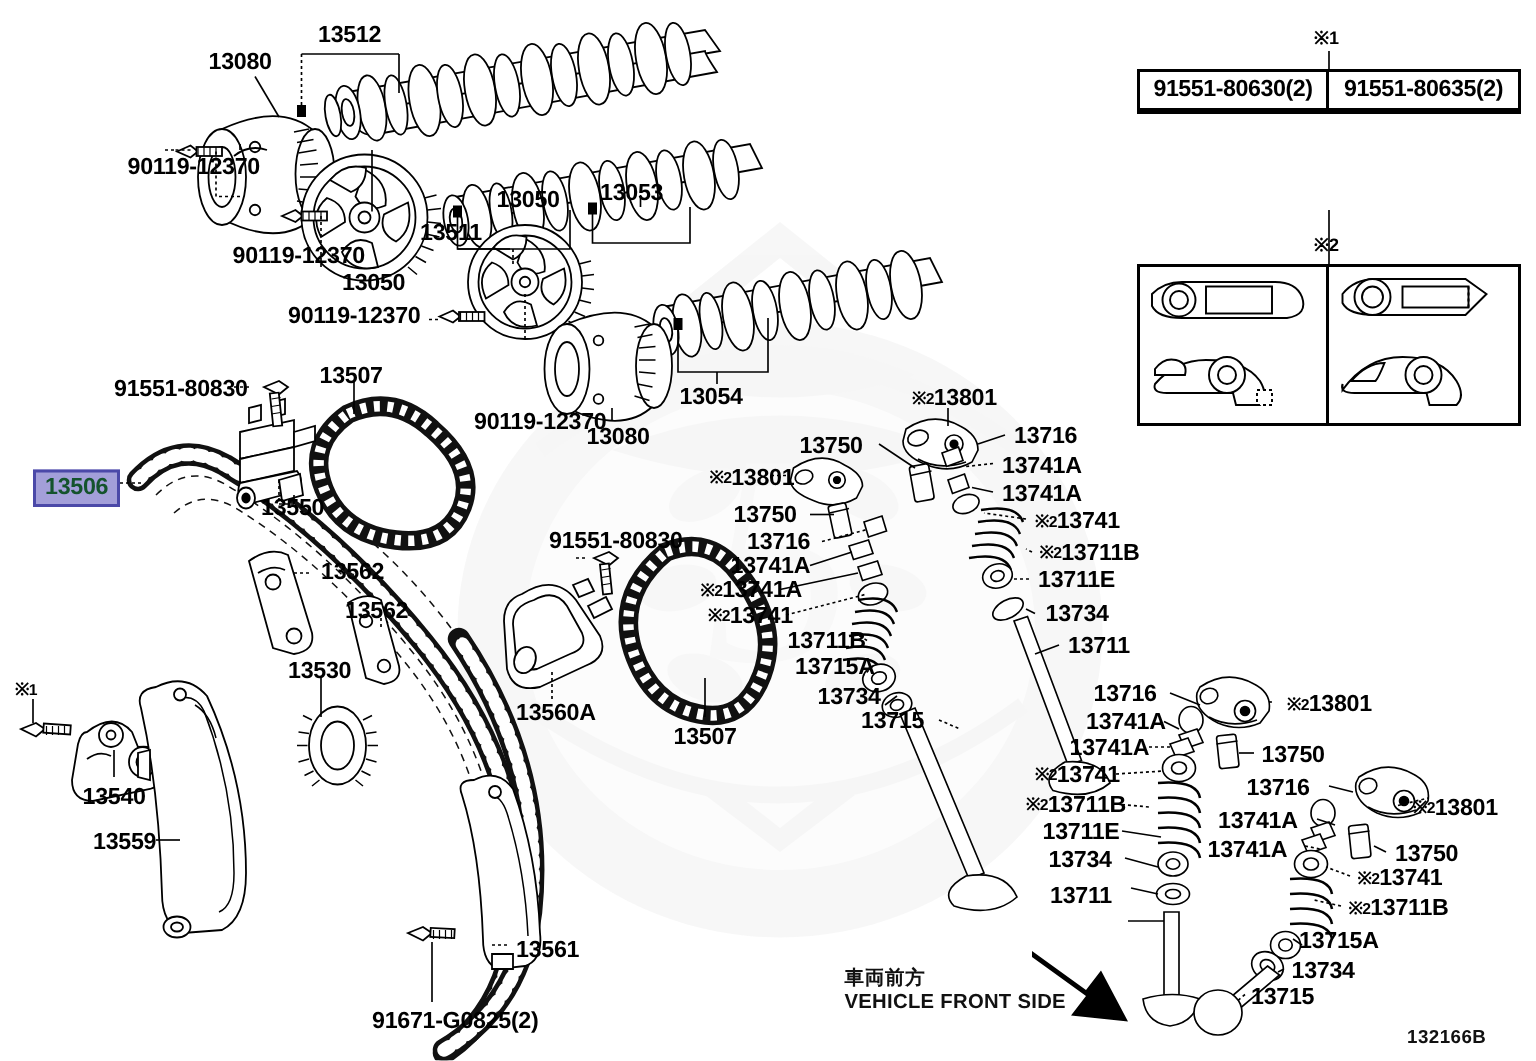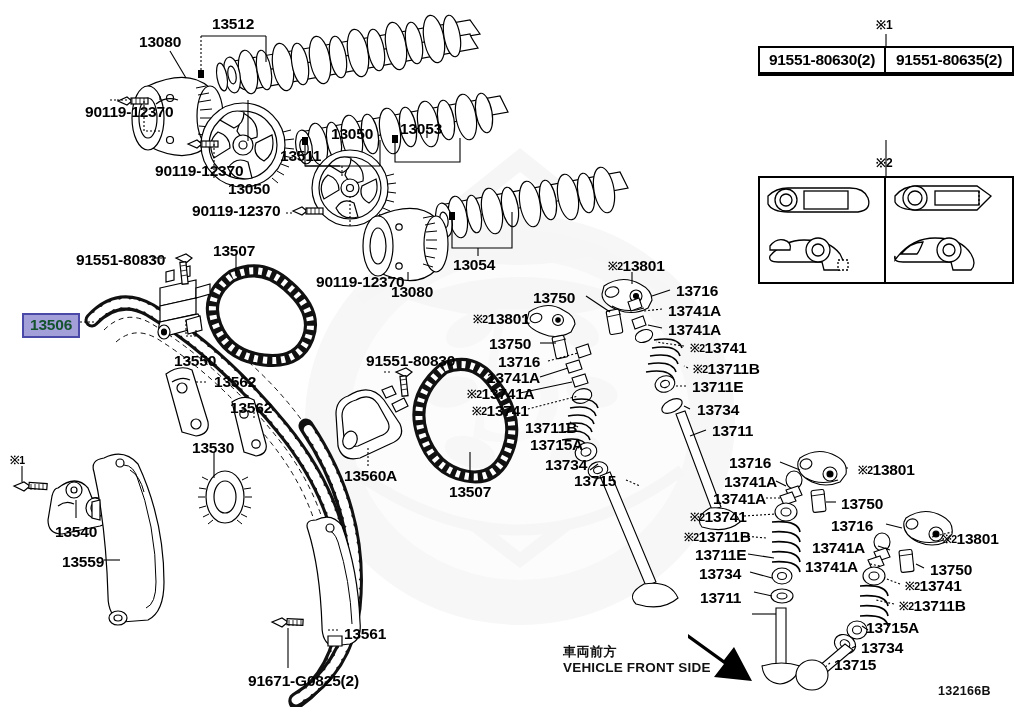--- a/index.html
+++ b/index.html
@@ -763,21 +763,21 @@
       <div class="lbl" style="left: 331px; top: 126px;">13050</div>
       <div class="lbl" style="left: 400px; top: 121px;">13053</div>
       <div class="lbl" style="left: 228px; top: 181px;">13050</div>
       <div class="lbl" style="left: 192px; top: 203px;">90119-12370</div>
       <div class="lbl" style="left: 316px; top: 274px;">90119-12370</div>
       <div class="lbl" style="left: 391px; top: 284px;">13080</div>
       <div class="lbl" style="left: 453px; top: 257px;">13054</div>
       <div class="lbl" style="left: 76px; top: 252px;">91551-80830</div>
       <div class="lbl" style="left: 213px; top: 243px;">13507</div>
       <div class="lbl hi" style="left: 22px; top: 313px;">13506</div>
-      <div class="lbl" style="left: 174px; top: 353px;">13550</div>
+      <div class="lbl" style="left: 174px; top: 331px;">13550</div>
       <div class="lbl" style="left: 214px; top: 374px;">13562</div>
       <div class="lbl" style="left: 230px; top: 400px;">13562</div>
       <div class="lbl" style="left: 192px; top: 440px;">13530</div>
       <div class="lbl" style="left: 366px; top: 353px;">91551-80830</div>
       <div class="lbl" style="left: 344px; top: 468px;">13560A</div>
       <div class="lbl" style="left: 449px; top: 484px;">13507</div>
       <div class="lbl" style="left: 55px; top: 524px; text-align: center;">13540</div>
       <div class="lbl" style="left: 62px; top: 554px;">13559</div>
       <div class="lbl" style="left: 344px; top: 626px;">13561</div>
       <div class="lbl" style="left: 248px; top: 673px;">91671-G0825(2)</div>

